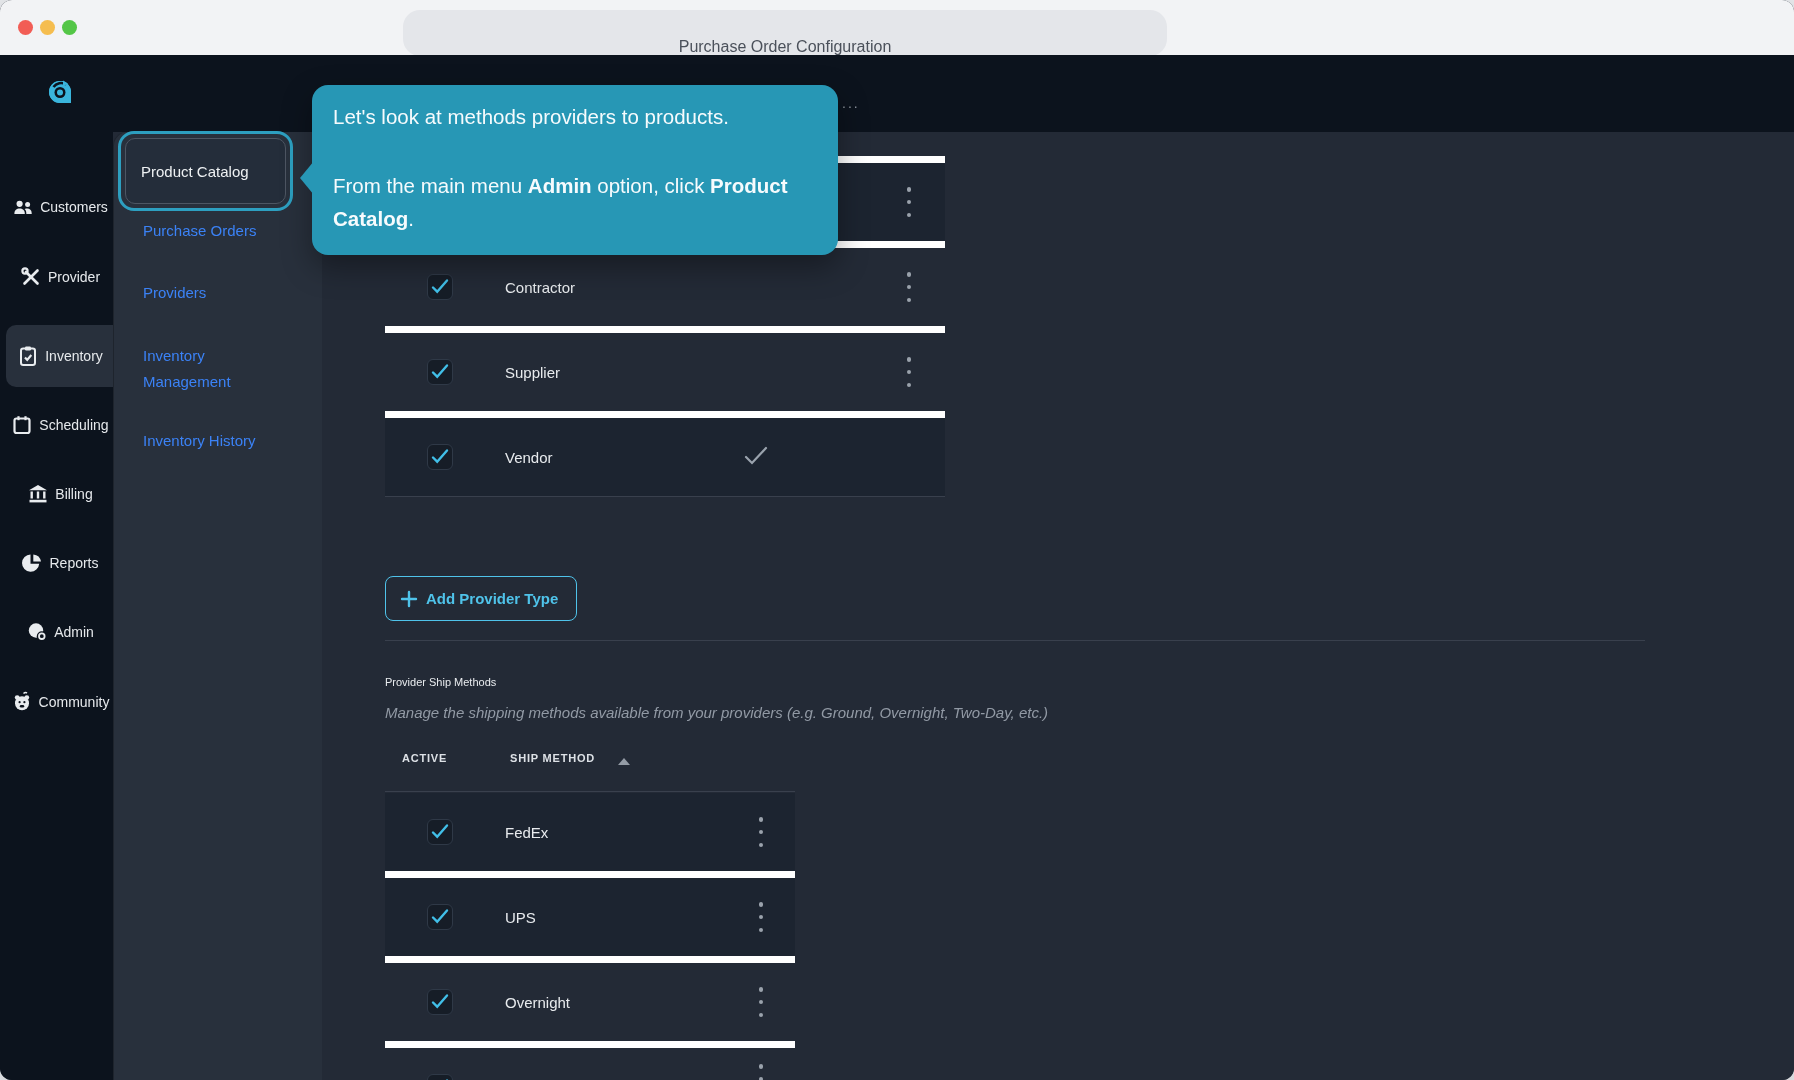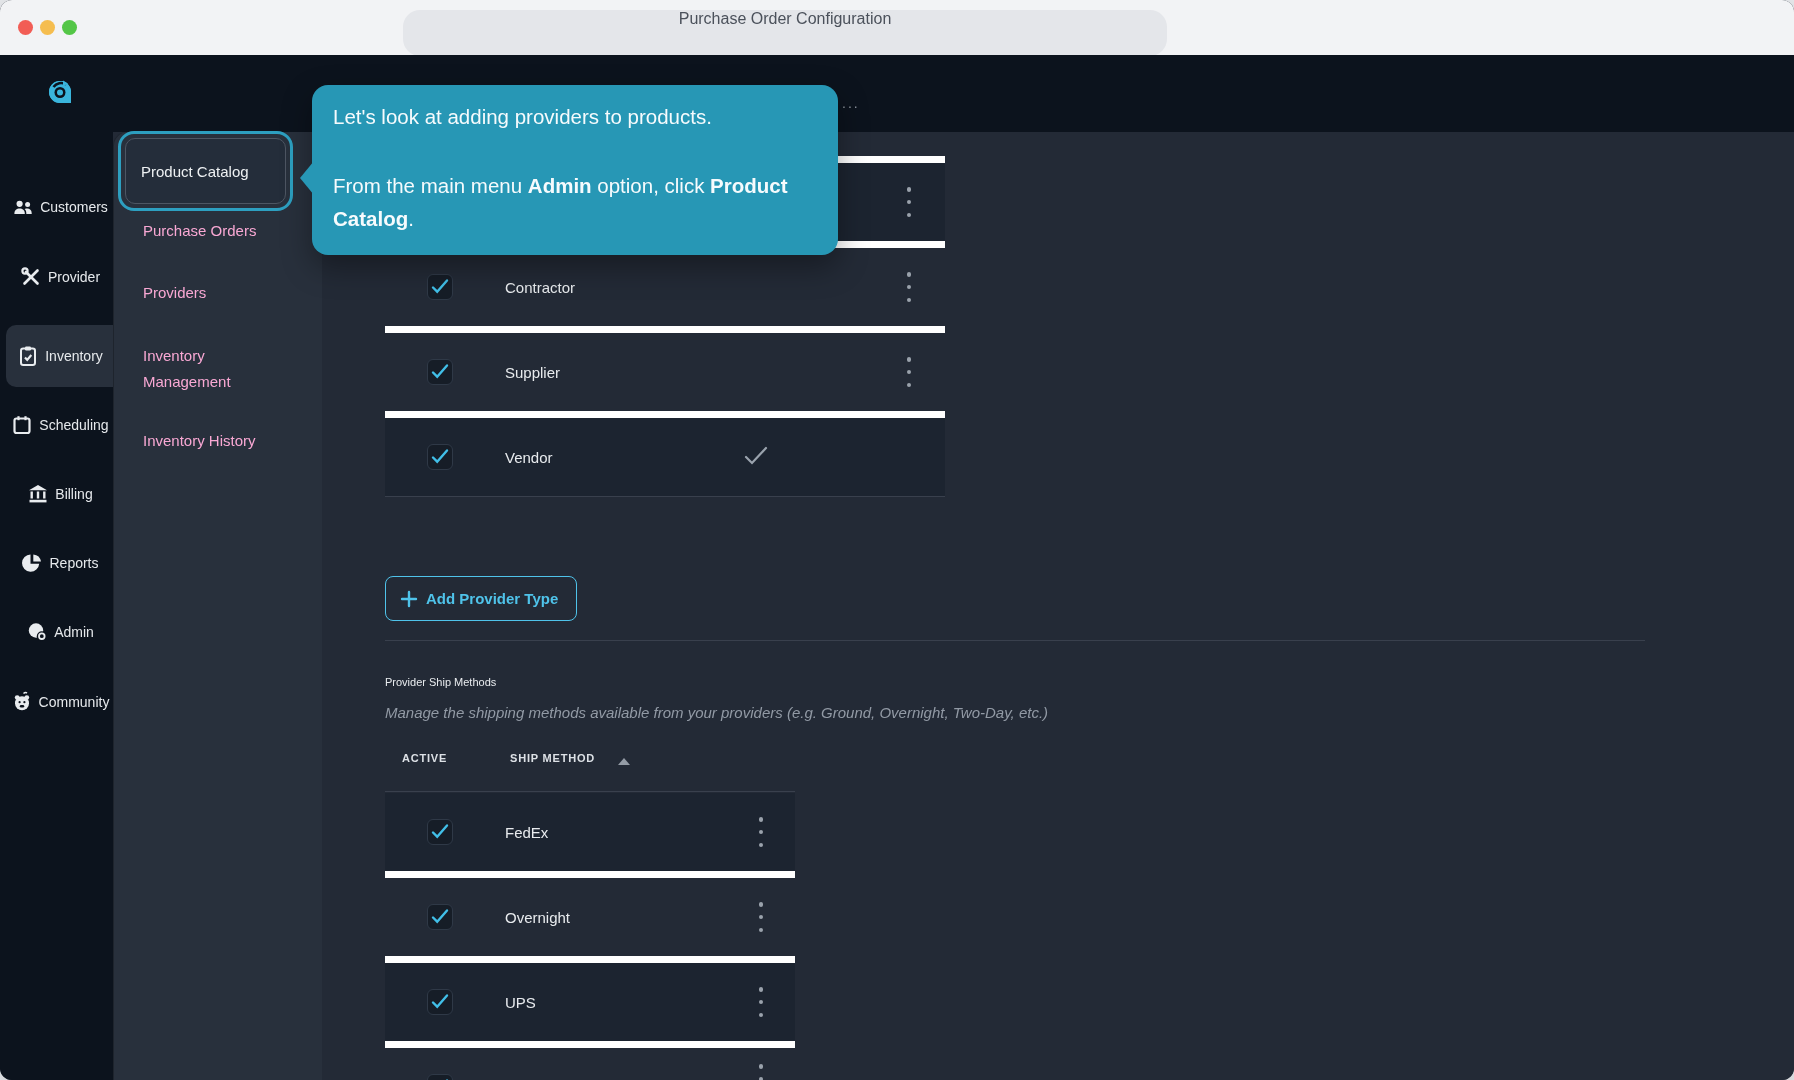--- a/index.html
+++ b/index.html
@@ -3,34 +3,34 @@
 <meta charset="utf-8">
 <style>
   html,body{margin:0;padding:0;background:#e9ebee;font-family:"Liberation Sans",sans-serif;}
   .window{position:relative;width:1794px;height:1080px;background:#232a36;border-radius:12px;overflow:hidden;box-shadow:0 6px 24px rgba(0,0,0,.18);}
   
   .titlebar{position:absolute;left:0;top:0;width:100%;height:55px;background:#f2f3f5;}
   .traffic{position:absolute;top:19.5px;width:15px;height:15px;border-radius:50%;}
   .t-close{left:18px;background:#f25d55;}
   .t-min{left:40px;background:#f5bd4f;}
   .t-zoom{left:62px;background:#54c647;}
-  .title-pill{position:absolute;left:403px;top:10px;width:764px;height:46px;background:#e4e6ea;border-radius:17px;display:flex;align-items:flex-start;justify-content:center;}
+  .title-pill{position:absolute;left:403px;top:10px;width:764px;height:46px;background:#e4e6ea;border-radius:17px;display:flex;align-items:flex-end;justify-content:center;}
   .title-pill span{font-size:16px;color:#4b515b;}
   
   .topband{position:absolute;left:0;top:55px;width:100%;height:77px;background:#0c131d;}
   .trunc{position:absolute;left:842px;top:40px;color:#8d949e;font-size:14px;letter-spacing:2px;}
   .sidebar{position:absolute;left:0;top:55px;width:113px;height:1025px;background:#0c131d;}
   .logo{position:absolute;left:46px;top:23px;width:28px;height:28px;}
   .nav-item{position:absolute;left:6px;width:107px;height:62px;display:flex;flex-direction:row;align-items:center;justify-content:center;gap:5px;cursor:pointer;}
   .nav-item.selected{right:0;width:107px;background:#28303c;border-radius:10px 0 0 10px;}
   .nav-item .lbl{font-size:14px;color:#e6e9ec;}
   .nav-item svg{display:block;}
   
   .panel{position:absolute;left:113px;top:132px;width:209px;bottom:0;background:#28303c;border-top-left-radius:14px;box-shadow:1px 0 0 rgba(0,0,0,.25) inset;}
-  .menu-item{position:absolute;left:30px;width:160px;font-size:15px;color:#f9a8d4;cursor:pointer;line-height:26px;}
+  .menu-item{position:absolute;left:30px;width:160px;font-size:15px;color:#3b82f6;cursor:pointer;line-height:26px;}
   .coachmark{position:absolute;left:118px;top:131px;width:175px;height:80px;border:3.5px solid #2d9fc0;border-radius:16px;box-sizing:border-box;z-index:30;}
   .coachmark-inner{position:absolute;left:4px;top:4px;right:4px;bottom:4px;background:#242d3a;border:1px solid #4d5663;border-radius:10px;display:flex;align-items:center;padding-left:15px;box-sizing:border-box;cursor:pointer;}
   .coachmark-inner span{font-size:15px;color:#eef1f3;}
   
   .tooltip{position:absolute;left:312px;top:85px;width:526px;height:170px;background:#2797b5;border-radius:16px;z-index:50;box-shadow:0 12px 30px rgba(0,0,0,.35);color:#f6fbfd;}
   .tooltip .arrow{position:absolute;left:-12px;top:76px;width:0;height:0;border-top:17px solid transparent;border-bottom:17px solid transparent;border-right:14px solid #2797b5;}
   .tt-line1{position:absolute;left:21px;top:20px;font-size:20.5px;}
   .tt-para{position:absolute;left:21px;top:84px;font-size:20.5px;line-height:33px;width:480px;}
   .tt-para b{font-weight:bold;}
   
@@ -273,61 +273,61 @@
               <path d="M3,9.5 l4.2,4.2 L17,2.5"></path>
             </svg>
         </div>
         <div class="row-label">FedEx</div>
         <div class="kebab" style="left:367px">
             <i></i>
             <i></i>
             <i></i>
           </div>
       </div>
+      <div class="row dark">
+        <div class="checkbox">
+          <svg width="20" height="18" viewBox="0 0 20 18" fill="none" stroke="#41bfe8" stroke-width="2.4" stroke-linecap="round">
+              <path d="M3,9.5 l4.2,4.2 L17,2.5"></path>
+            </svg>
+        </div>
+        <div class="row-label">UPS</div>
+        <div class="kebab" style="left:367px">
+            <i></i>
+            <i></i>
+            <i></i>
+          </div>
+      </div>
       <div class="row">
         <div class="checkbox">
           <svg width="20" height="18" viewBox="0 0 20 18" fill="none" stroke="#41bfe8" stroke-width="2.4" stroke-linecap="round">
               <path d="M3,9.5 l4.2,4.2 L17,2.5"></path>
             </svg>
         </div>
         <div class="row-label">Overnight</div>
         <div class="kebab" style="left:367px">
             <i></i>
             <i></i>
             <i></i>
           </div>
       </div>
-      <div class="row dark">
-        <div class="checkbox">
-          <svg width="20" height="18" viewBox="0 0 20 18" fill="none" stroke="#41bfe8" stroke-width="2.4" stroke-linecap="round">
-              <path d="M3,9.5 l4.2,4.2 L17,2.5"></path>
-            </svg>
-        </div>
-        <div class="row-label">UPS</div>
-        <div class="kebab" style="left:367px">
-            <i></i>
-            <i></i>
-            <i></i>
-          </div>
-      </div>
       <div class="row">
         <div class="checkbox">
           <svg width="20" height="18" viewBox="0 0 20 18" fill="none" stroke="#41bfe8" stroke-width="2.4" stroke-linecap="round">
               <path d="M3,9.5 l4.2,4.2 L17,2.5"></path>
             </svg>
         </div>
         <div class="row-label">USPS</div>
         <div class="kebab" style="left:367px;top:16px">
             <i></i>
             <i></i>
             <i></i>
           </div>
       </div>
     </div>
   </div>
 
   <div class="tooltip">
     <div class="arrow"></div>
-    <div class="tt-line1">Let's look at adding providers to products.</div>
+    <div class="tt-line1">Let's look at methods providers to products.</div>
     <div class="tt-para"><span>From the main menu </span><b>Admin</b><span> option, click </span><b>Product Catalog</b><span>.</span></div>
   </div>
 
 </div>
 
 </body></html>

